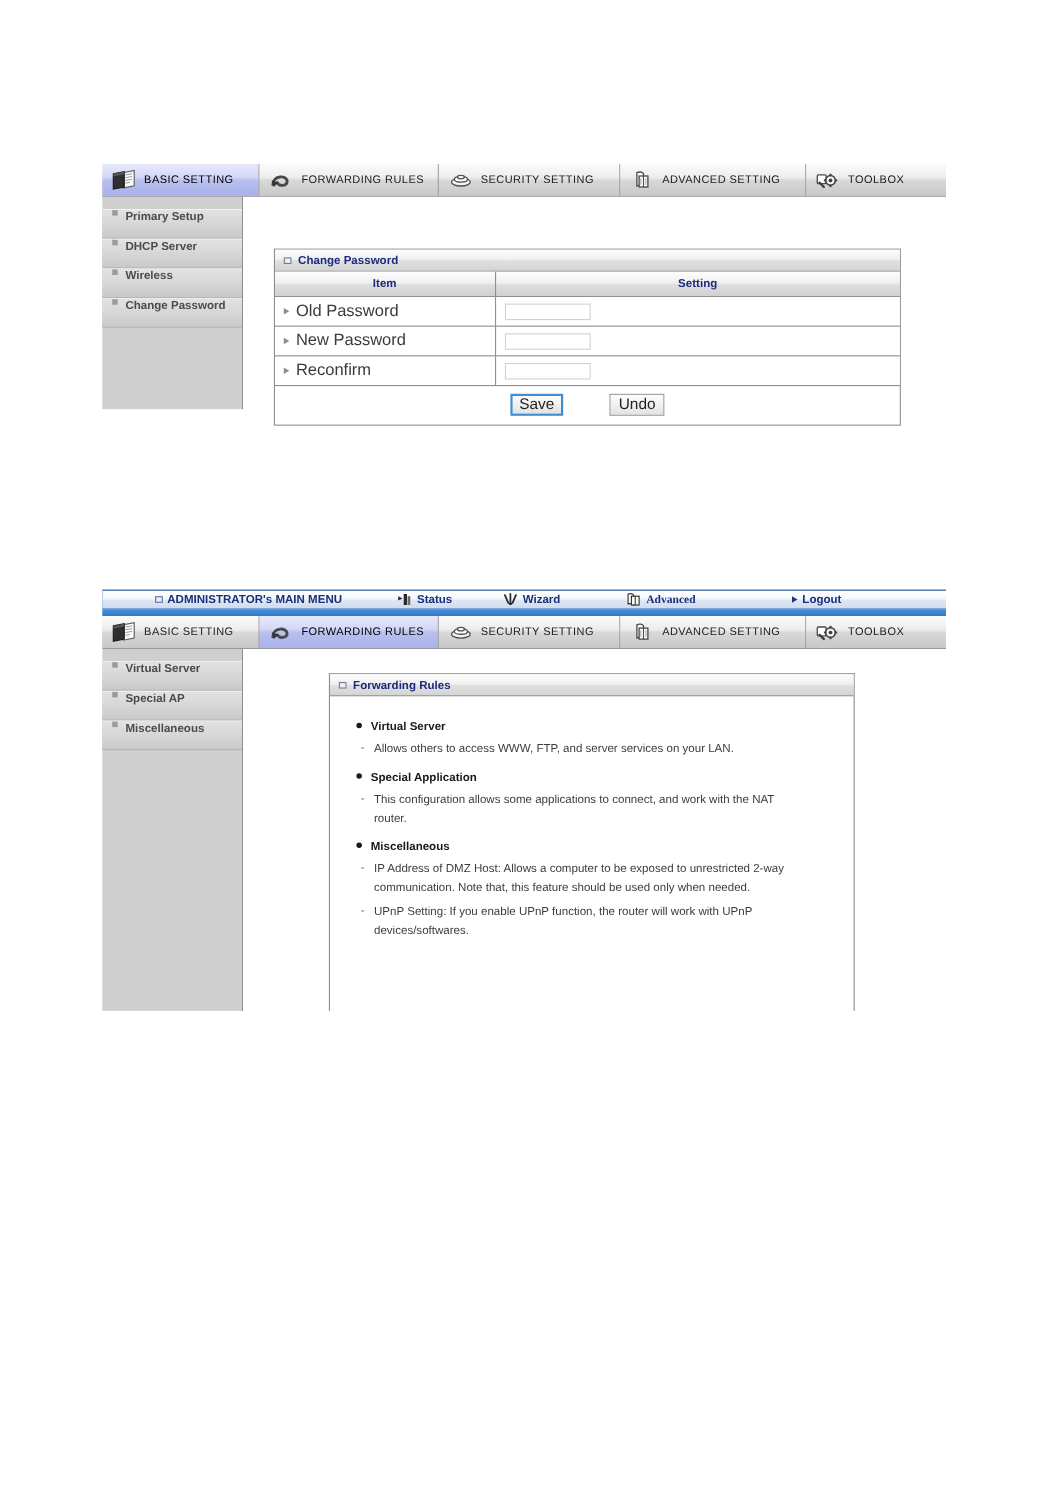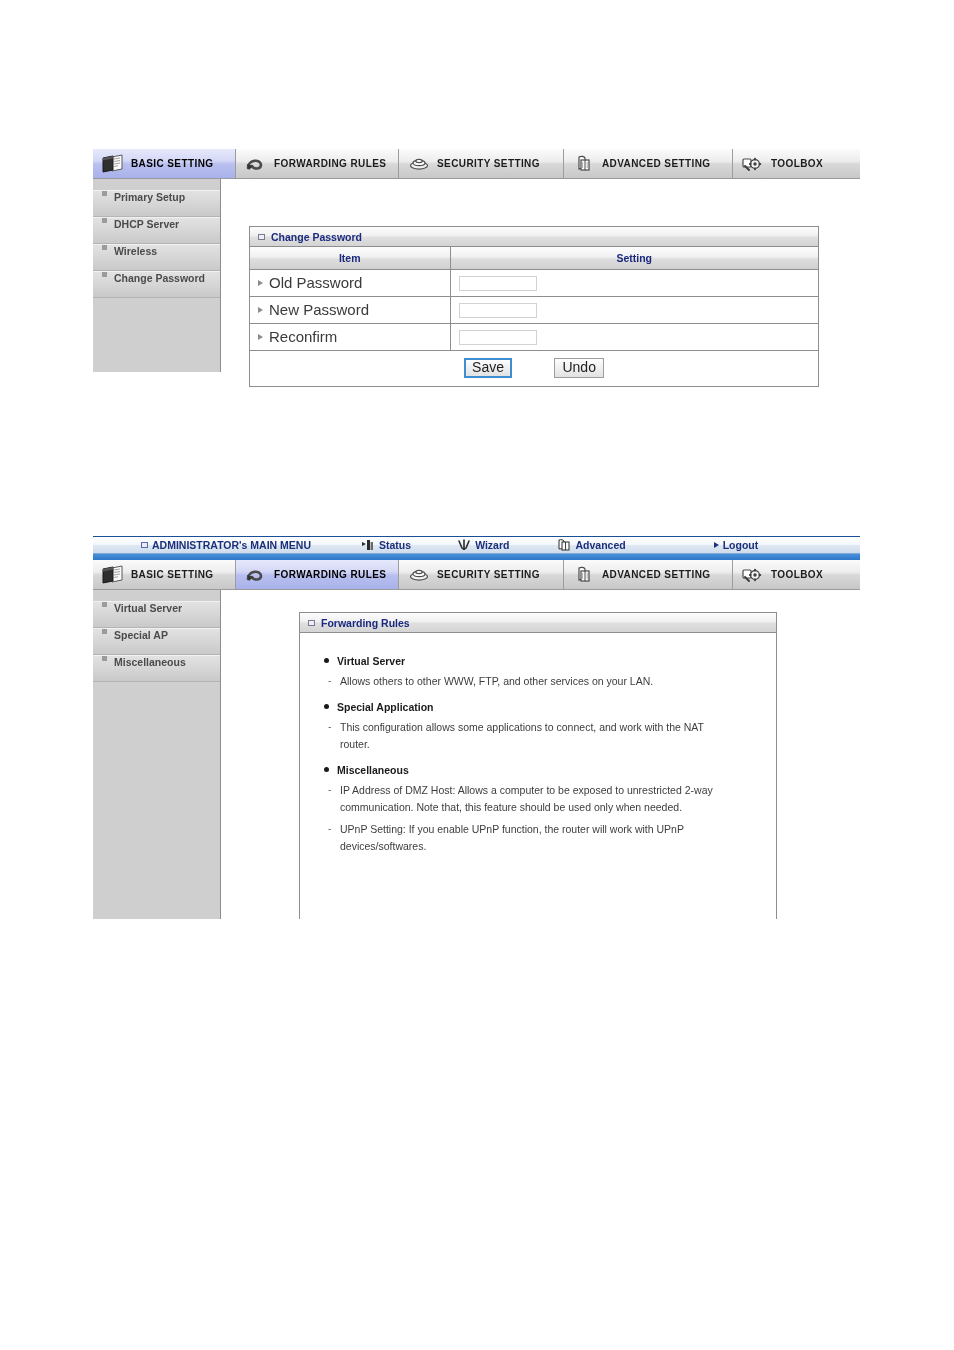--- a/index.html
+++ b/index.html
@@ -49,21 +49,21 @@
     height: 30px;
     display: flex; align-items: stretch;
     background: linear-gradient(to bottom, #f3f3f3 0%, #e4e4e4 45%, #d2d2d2 55%, #c2c2c2 100%);
     border-bottom: 1px solid #9a9a9a;
   }
   .tab {
     display: flex; align-items: center; gap: 6px;
     padding: 0 10px 0 8px;
     border-right: 1px solid #9d9d9d;
     background: linear-gradient(to bottom, #fbfbfb 0%, #ededed 42%, #d8d8d8 52%, #c8c8c8 100%);
-    font-size: 10px; font-weight: bold; color: #1c1c1c; letter-spacing: .4px;
+    font-size: 10px; font-weight: normal; color: #1c1c1c; letter-spacing: .4px;
     white-space: nowrap;
     position: relative;
   }
   .tab.active {
     background: linear-gradient(to bottom, #e7e9fb 0%, #d4d8f6 40%, #b9c0ef 52%, #a8b1ea 100%);
     color: #000;
   }
   .tab .tabtxt { line-height: 1; }
 
   
@@ -331,21 +331,21 @@
         </span>
         <span class="mi" style="margin-left:46px;text-align:center;">
           <span class="mini-ico">
             <svg width="14" height="12" viewBox="0 0 14 12">
               <path d="M2 2 L5 9 M12 2 L9 9 M7 1 L7 9" stroke="#2a2a2a" stroke-width="1.6" fill="none" stroke-linecap="round"></path>
               <path d="M5 9 L9 9 L8 11 L6 11 Z" fill="#2a2a2a"></path>
             </svg>
           </span>
           <span>Wizard</span>
         </span>
-        <span class="mi" style="margin-left:48px;">
+        <span class="mi" style="margin-left:60px;font-family:Liberation Serif, serif;">
           <span class="mini-ico">
             <svg width="14" height="12" viewBox="0 0 14 12">
               <path d="M2 1 C4 0.5, 6 0.5, 7 2 L7 11 C6 9.6, 4 9.6, 2 10 Z" fill="#fff" stroke="#2a2a2a" stroke-width="1"></path>
               <rect x="5" y="3" width="7" height="8" fill="#fbfbfb" stroke="#2a2a2a" stroke-width="1"></rect>
               <line x1="8.5" y1="3" x2="8.5" y2="11" stroke="#2a2a2a" stroke-width="0.9"></line>
             </svg>
           </span>
           <span>Advanced</span>
         </span>
         <span class="mi" style="margin-left:88px;">
@@ -444,21 +444,21 @@
             <span class="sq-ico"></span>
             <span>Forwarding Rules</span>
           </div>
           <div class="help">
 
             <div class="h-group">
               <div class="h-title">
                 <span class="dot"></span>
                 <span>Virtual Server</span>
               </div>
-              <div class="h-line">Allows others to other WWW, FTP, and other services on your LAN.</div>
+              <div class="h-line">Allows others to access WWW, FTP, and server services on your LAN.</div>
             </div>
 
             <div class="h-group">
               <div class="h-title">
                 <span class="dot"></span>
                 <span>Special Application</span>
               </div>
               <div class="h-line">This configuration allows some applications to connect, and work with the NAT router.</div>
             </div>
 

